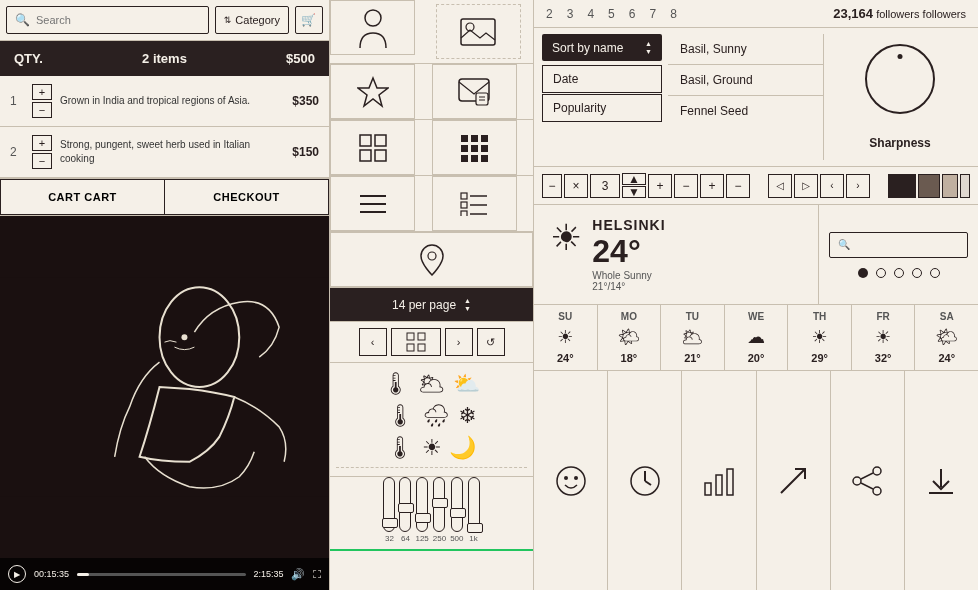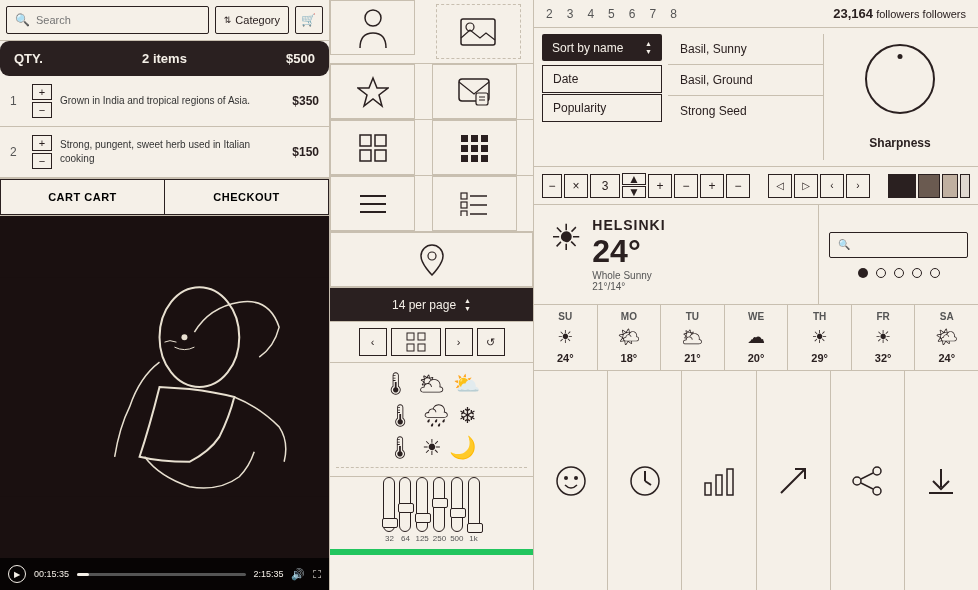--- a/index.html
+++ b/index.html
@@ -73,21 +73,20 @@
     
     .qty-bar {
       background: #2a2020;
       color: #f5f0e8;
       padding: 10px 14px;
       display: flex;
       justify-content: space-between;
       align-items: center;
       font-size: 13px;
       font-weight: bold;
-      border-radius: 9px;
     }
 
     
     .cart-items {
       border-bottom: 1px solid #c8bfb0;
     }
     .cart-item {
       display: flex;
       align-items: center;
       padding: 8px 10px;
@@ -317,21 +316,21 @@
       justify-content: center;
     }
     .w-icon {
       font-size: 22px;
       cursor: pointer;
     }
 
     
     .eq-section {
       padding: 6px;
-      border-bottom: 6px solid #22c55e;
+      border-bottom: 2px solid #22c55e;
     }
     .eq-bars {
       display: flex;
       gap: 4px;
       align-items: flex-end;
       justify-content: center;
       height: 60px;
     }
     .eq-bar-container {
       display: flex;
@@ -994,21 +993,21 @@
 
         <div style="display:flex; flex: 1; gap:6px;">
           <div class="herbs-list">
             <div class="herb-item">
               <span>Basil, Sunny</span>
             </div>
             <div class="herb-item">
               <span>Basil, Ground</span>
             </div>
             <div class="herb-item">
-              <span>Strong Seed</span>
+              <span>Fennel Seed</span>
             </div>
           </div>
           <div class="knob-section">
             <div class="knob">
               <div class="knob-dot"></div>
             </div>
             <div class="knob-label">Sharpness</div>
           </div>
         </div>
       </div>

